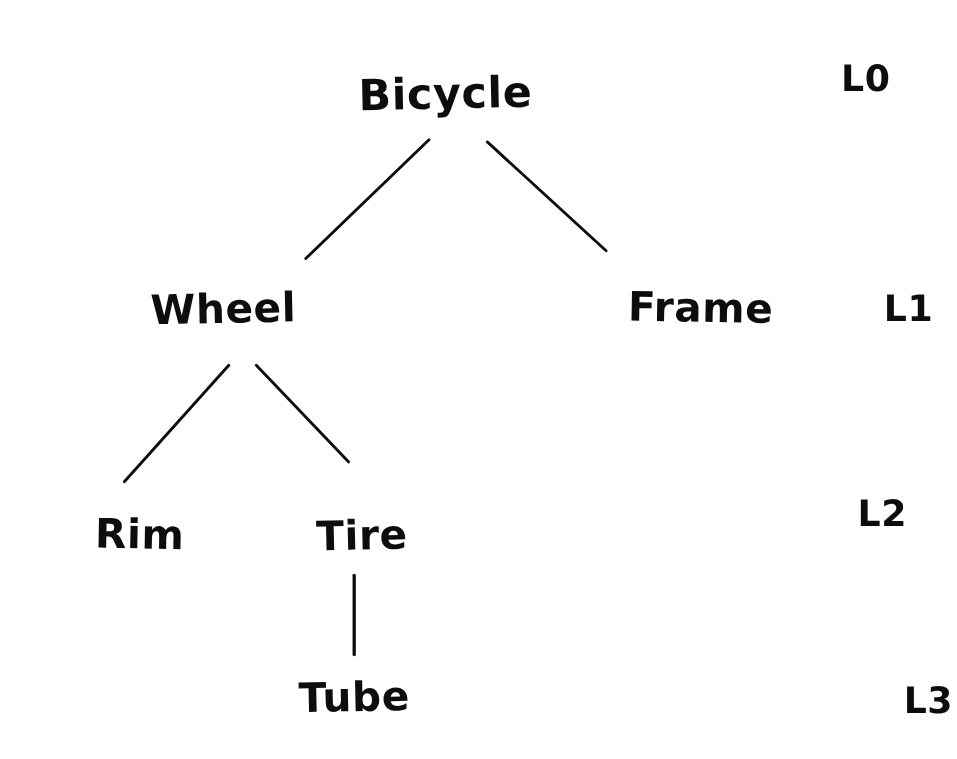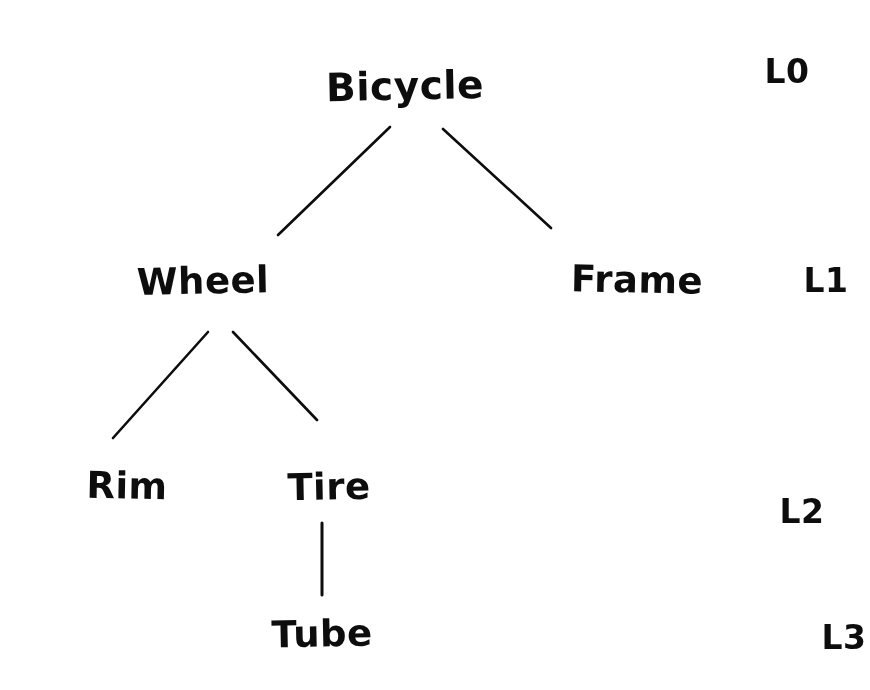--- a/index.html
+++ b/index.html
@@ -64,17 +64,17 @@
   <div class="node r-pos1" style="left:127px; top:486px;">Rim</div>
 
   <div class="node r-neg1" style="left:329px; top:487px;">Tire</div>
 
   <div class="node r-neg1" style="left:322px; top:634px;">Tube</div>
 
   <div class="level-label" style="left:787px; top:71px;">L0</div>
 
   <div class="level-label" style="left:790px; top:280px;margin-left:36px;">L1</div>
 
-  <div class="level-label" style="left:802px; top:467px;margin-top:44px;">L2</div>
+  <div class="level-label" style="left:802px; top:467px;">L2</div>
 
   <div class="level-label" style="left:844px; top:637px;">L3</div>
 
 </div>
 
 </body></html>

